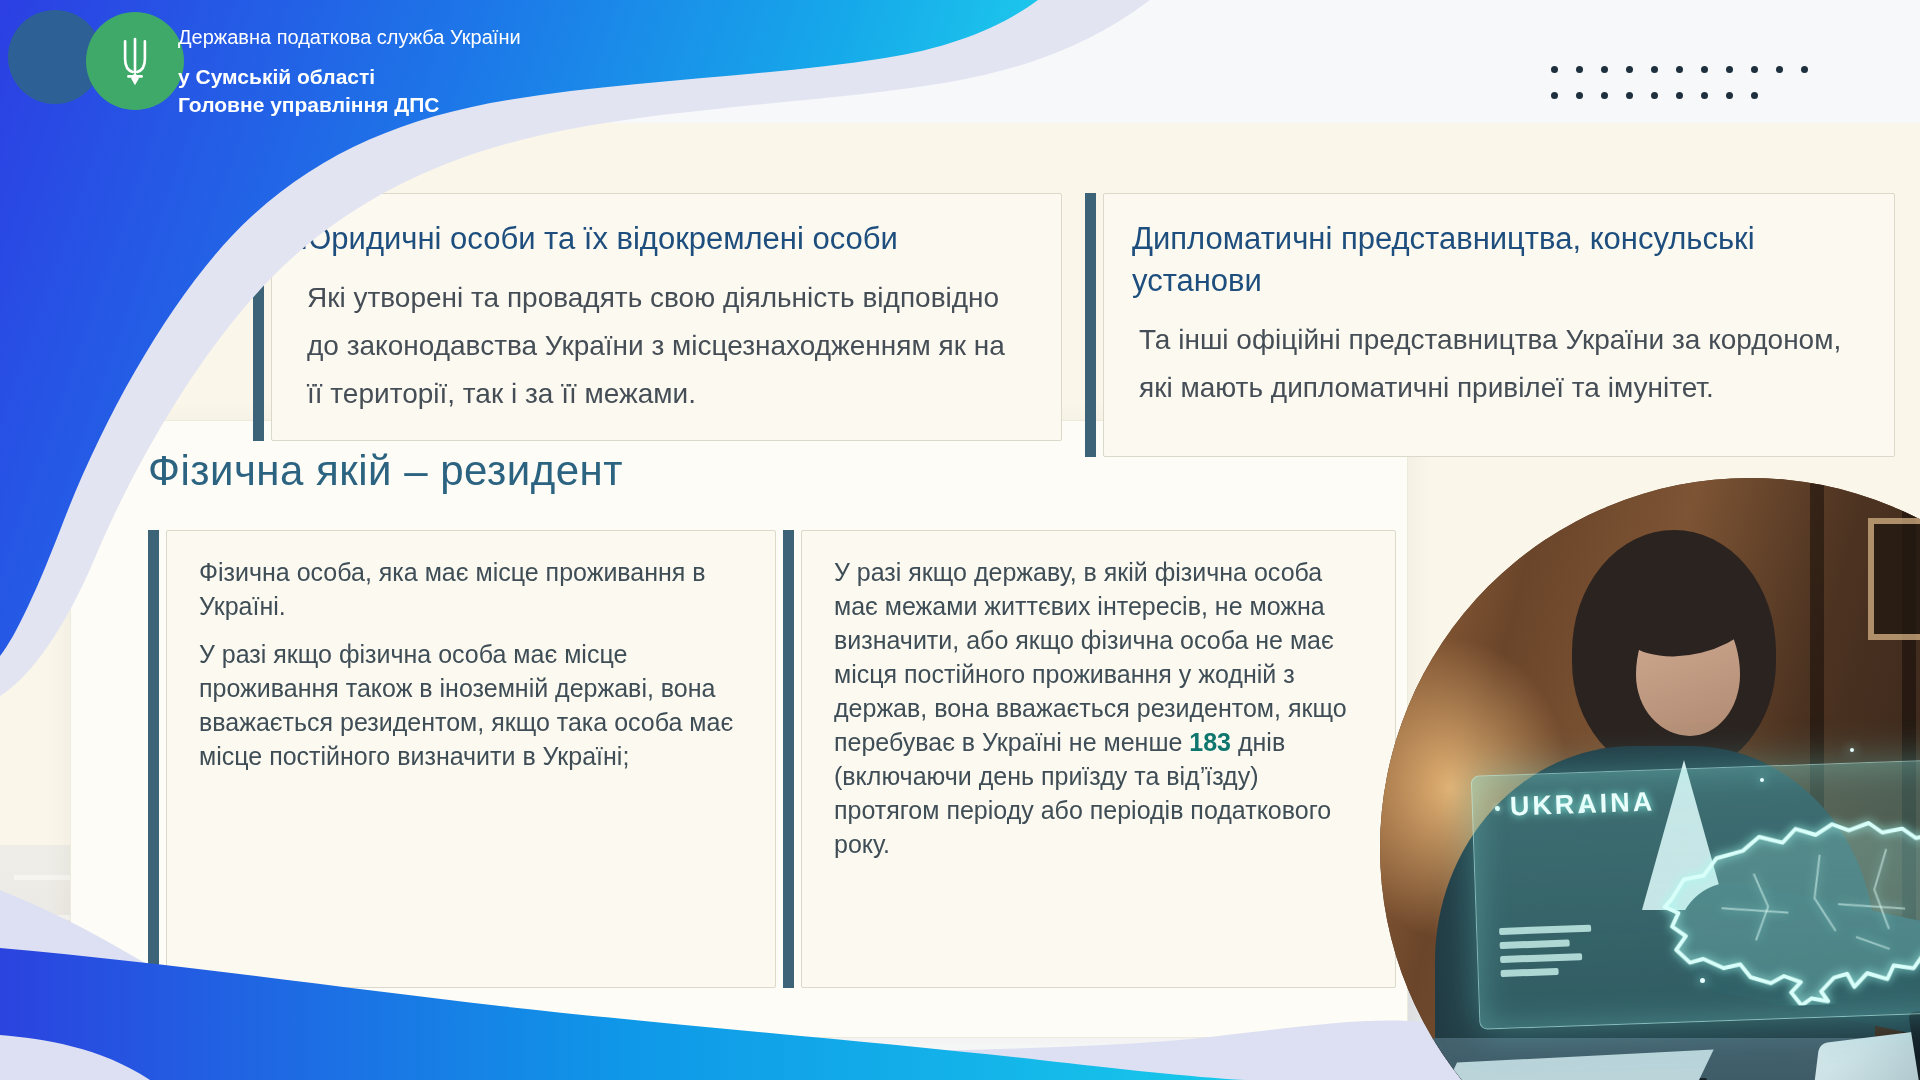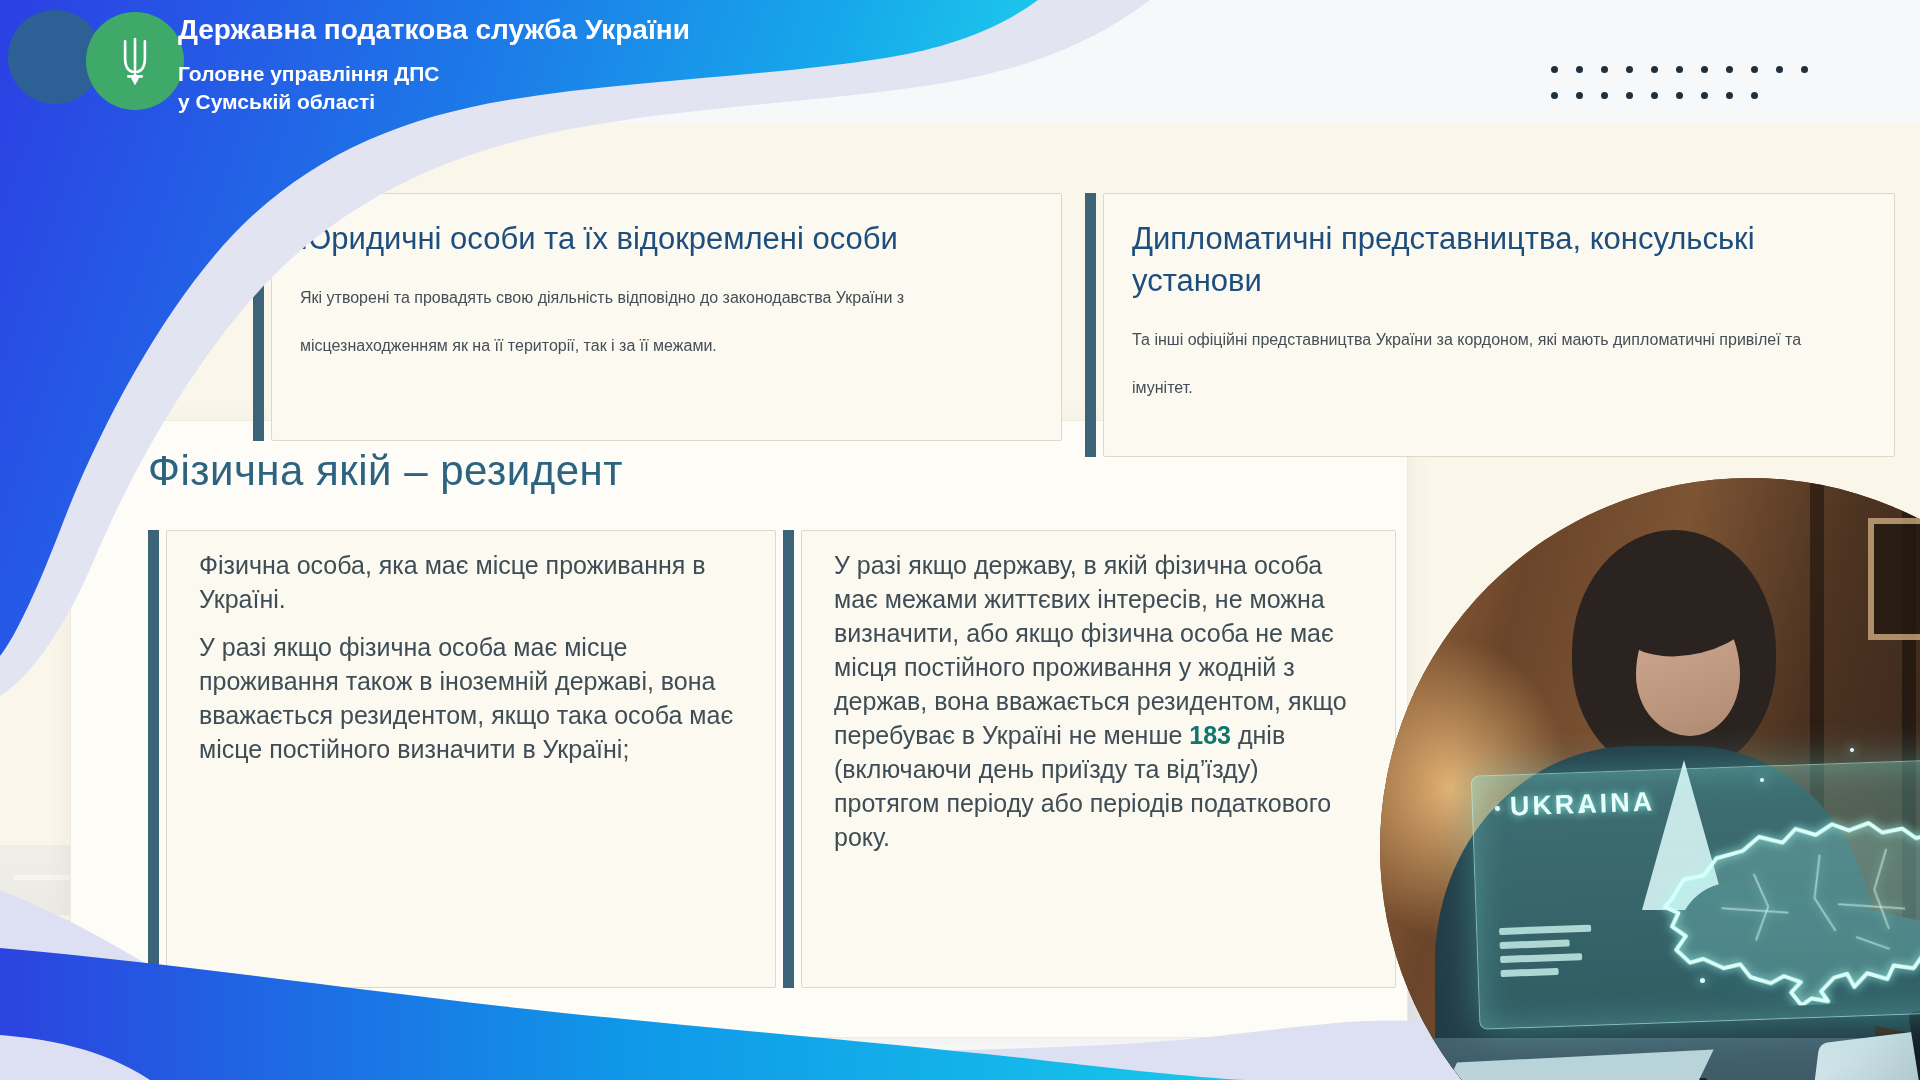--- a/index.html
+++ b/index.html
@@ -21,32 +21,32 @@
          border:1px solid #edeade;box-shadow:0 6px 26px rgba(80,75,40,.07);}
 
   
   .cardwrap{display:flex;align-items:stretch;}
   .cardbar{width:11px;background:#3c6377;flex:none;}
   .card{flex:1;margin-left:7px;background:#fcf9f0;border:1px solid #dcd9cb;border-radius:2px;box-sizing:border-box;}
   .cardwrap.top1{left:253px;top:193px;width:809px;height:248px;}
   .cardwrap.top2{left:1085px;top:193px;width:810px;height:264px;}
   .card.top{padding:24px 28px 0 28px;}
   .card-title{font-size:31px;font-weight:400;color:#1d4e7d;line-height:42px;margin:0 0 14px 0;}
-  .card-body-lg{font-size:16px;color:#454e56;line-height:48px;margin:0;}
+  .card-body-lg{font-size:28px;color:#454e56;line-height:48px;margin:7px;}
   .cardwrap.bot1{left:148px;top:530px;width:628px;height:458px;}
   .cardwrap.bot2{left:783px;top:530px;width:613px;height:458px;}
-  .card.bot{padding:17px 32px;font-size:25px;line-height:34px;color:#3e4d56;}
+  .card.bot{padding:24px 32px;font-size:25px;line-height:34px;color:#3e4d56;}
   .card.bot p{margin:0 0 14px 0;}
   .card.bot strong{font-weight:700;color:#0f766e;}
 
   .section-title{left:148px;top:447px;font-size:42px;color:#2b6380;letter-spacing:.5px;}
 
   
   .hdr-text{left:178px;top:14px;color:#fff;}
-  .hdr-line1{font-size:28px;font-weight:700;margin:0 0 14px 0;}
+  .hdr-line1{font-size:20px;font-weight:400;margin:12px 0 14px 0;}
   .hdr-line2{font-size:21px;font-weight:700;line-height:28px;margin:0;}
   .circle-navy{left:8px;top:10px;width:94px;height:94px;border-radius:50%;background:#2d6195;}
   .circle-green{left:86px;top:12px;width:98px;height:98px;border-radius:50%;background:#3fa969;
                 display:flex;align-items:center;justify-content:center;}
 
   
   .dots{left:1551px;top:66px;width:260px;display:flex;flex-wrap:wrap;column-gap:18px;row-gap:19px;}
   .dots i{width:7px;height:7px;border-radius:50%;background:#1e2f3d;display:block;}
 
   svg.wave{position:absolute;display:block;}
@@ -182,22 +182,22 @@
         <path d="M20,4 V34"></path>
         <path d="M11,6 V22 C11,30 14,33 18,34"></path>
         <path d="M29,6 V22 C29,30 26,33 22,34"></path>
         <path d="M14,38 H26"></path>
       </g>
       <path d="M20,34 L16.5,40 L20,46 L23.5,40 Z" fill="#ffffff"></path>
     </svg>
   </div>
   <div class="abs hdr-text" style="z-index:8">
     <p class="hdr-line1">Державна податкова служба України</p>
+    <p class="hdr-line2">у Сумській області</p>
     <p class="hdr-line2">Головне управління ДПС</p>
-    <p class="hdr-line2">у Сумській області</p>
   </div>
 
   <div class="abs dots" style="z-index:8">
     <i></i>
       <i></i>
       <i></i>
       <i></i>
       <i></i>
       <i></i>
       <i></i>

